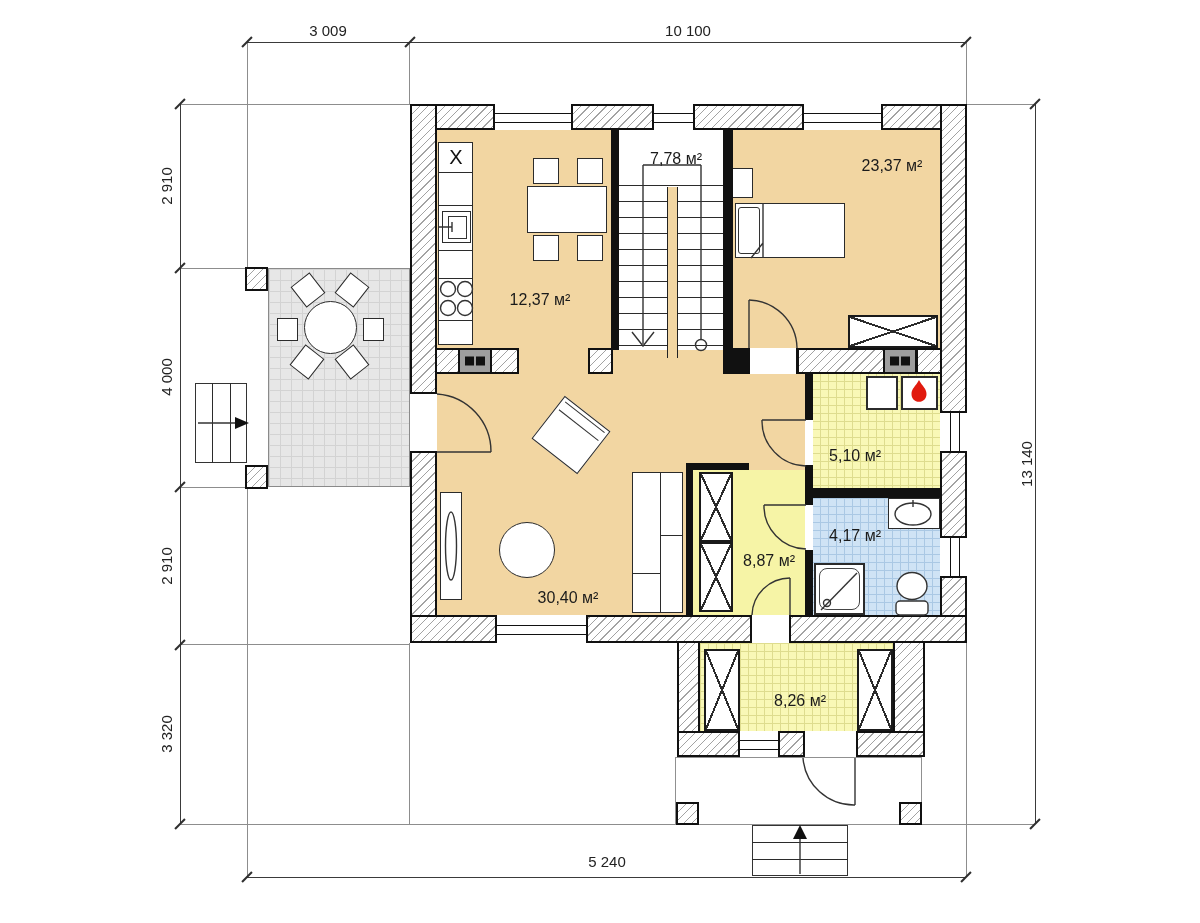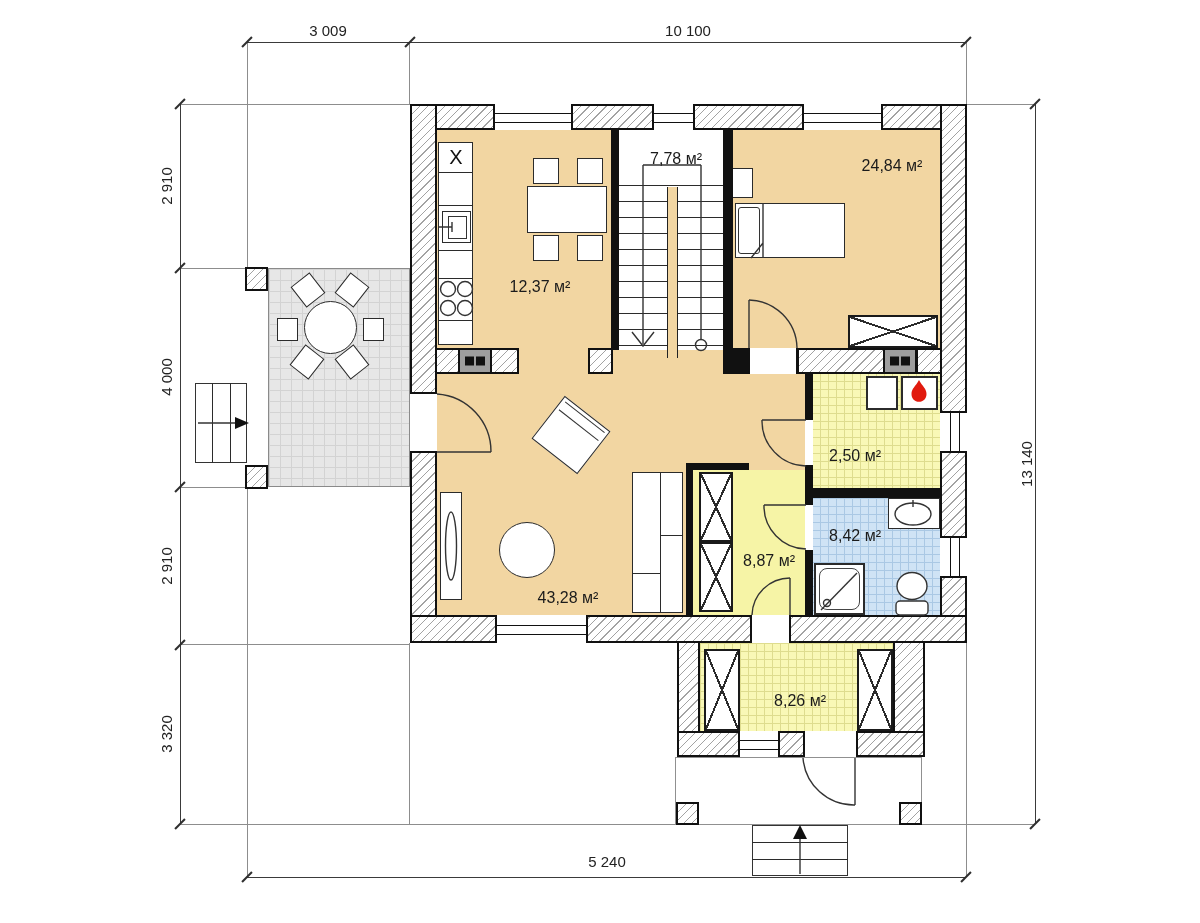--- a/index.html
+++ b/index.html
@@ -260,23 +260,23 @@
 
       <path d="M198,423 H235"></path>
       <path d="M235,417 L249,423 L235,429 Z" fill="#111" stroke="none"></path>
       <path d="M800,874 V839"></path>
       <path d="M793,839 L800,825 L807,839 Z" fill="#111" stroke="none"></path>
     </g>
 
     <path fill="var(--flame,#e11a0e)" d="M919,380 C915.5,386.5 911.5,388.5 911.5,394 C911.5,398.7 914.8,401.8 919,401.8 C923.2,401.8 926.5,398.7 926.5,394 C926.5,388.5 922.5,386.5 919,380 Z"></path>
   </svg>
 
-  <span class="a rlabel" style="left:540px;top:287px">12,37 м²</span>
+  <span class="a rlabel" style="left:540px;top:300px">12,37 м²</span>
   <span class="a rlabel" style="left:676px;top:159px">7,78 м²</span>
-  <span class="a rlabel" style="left:892px;top:166px">24,84 м²</span>
-  <span class="a rlabel" style="left:568px;top:598px">43,28 м²</span>
-  <span class="a rlabel" style="left:855px;top:456px">2,50 м²</span>
-  <span class="a rlabel" style="left:855px;top:536px">8,42 м²</span>
+  <span class="a rlabel" style="left:892px;top:166px">23,37 м²</span>
+  <span class="a rlabel" style="left:568px;top:598px">30,40 м²</span>
+  <span class="a rlabel" style="left:855px;top:456px">5,10 м²</span>
+  <span class="a rlabel" style="left:855px;top:536px">4,17 м²</span>
   <span class="a rlabel" style="left:769px;top:561px">8,87 м²</span>
   <span class="a rlabel" style="left:800px;top:701px">8,26 м²</span>
   <span class="a xglyph" style="left:456px;top:157px">X</span>
 
 </div>
 
 </body></html>

